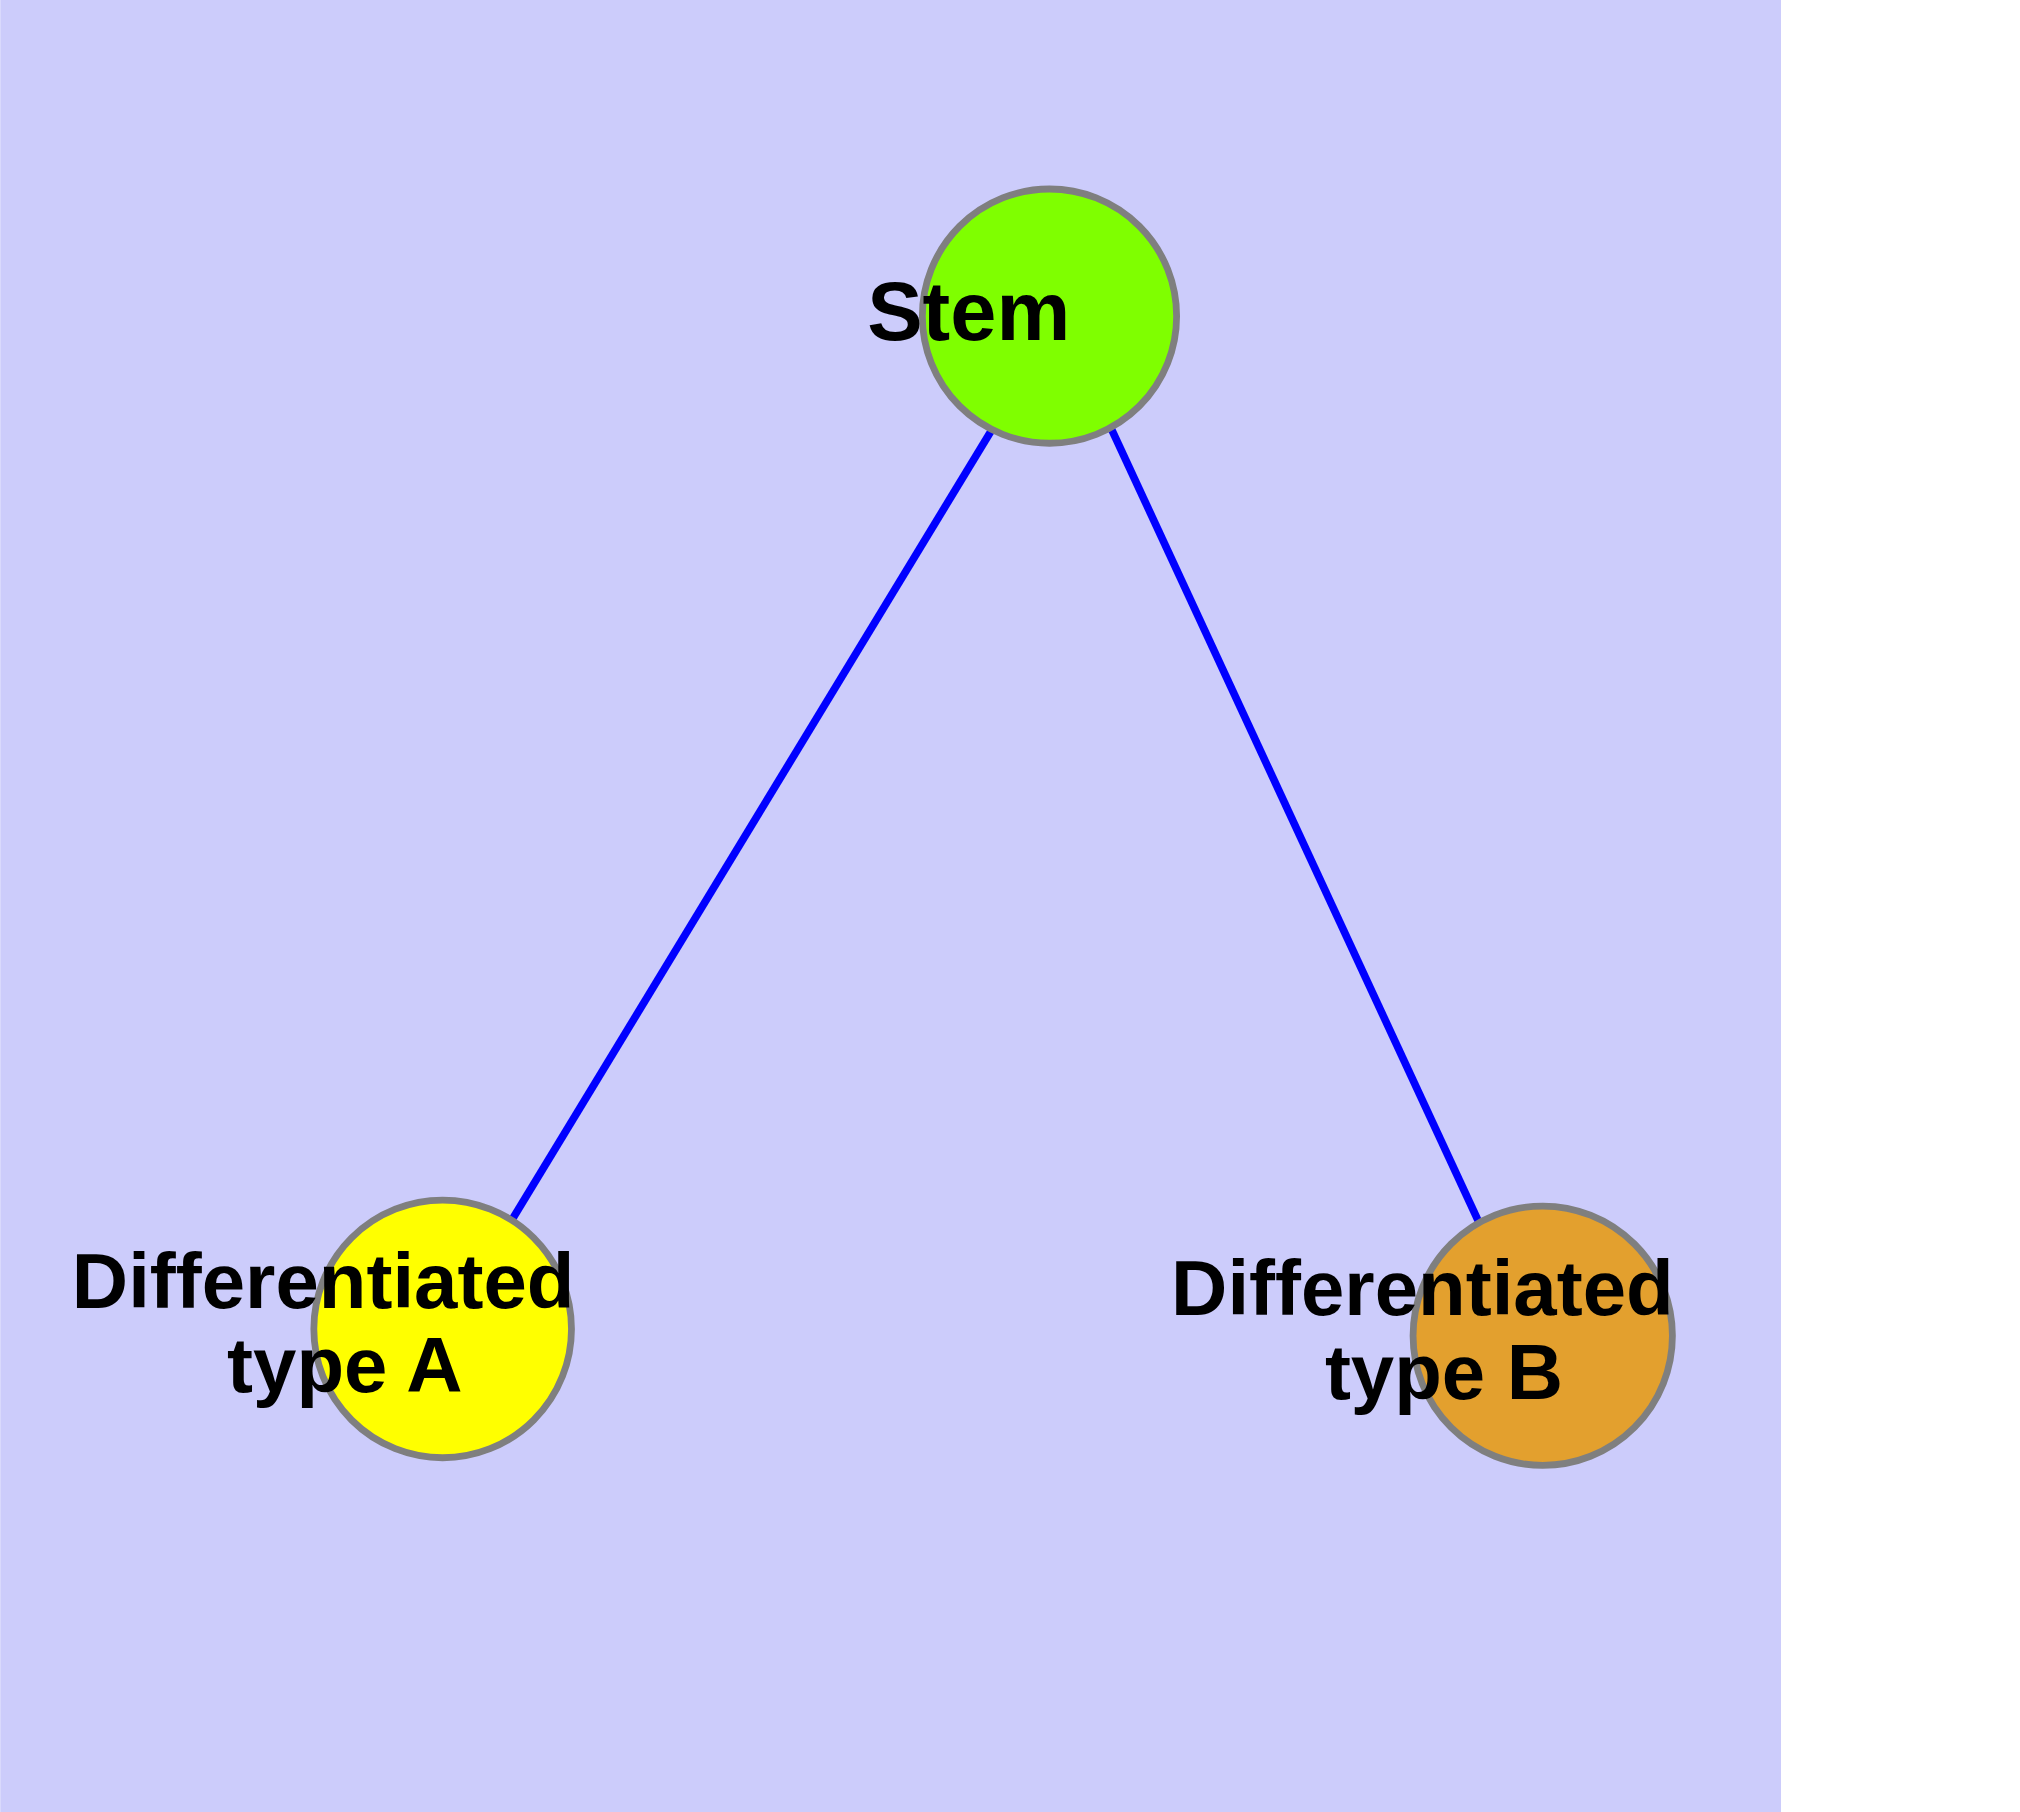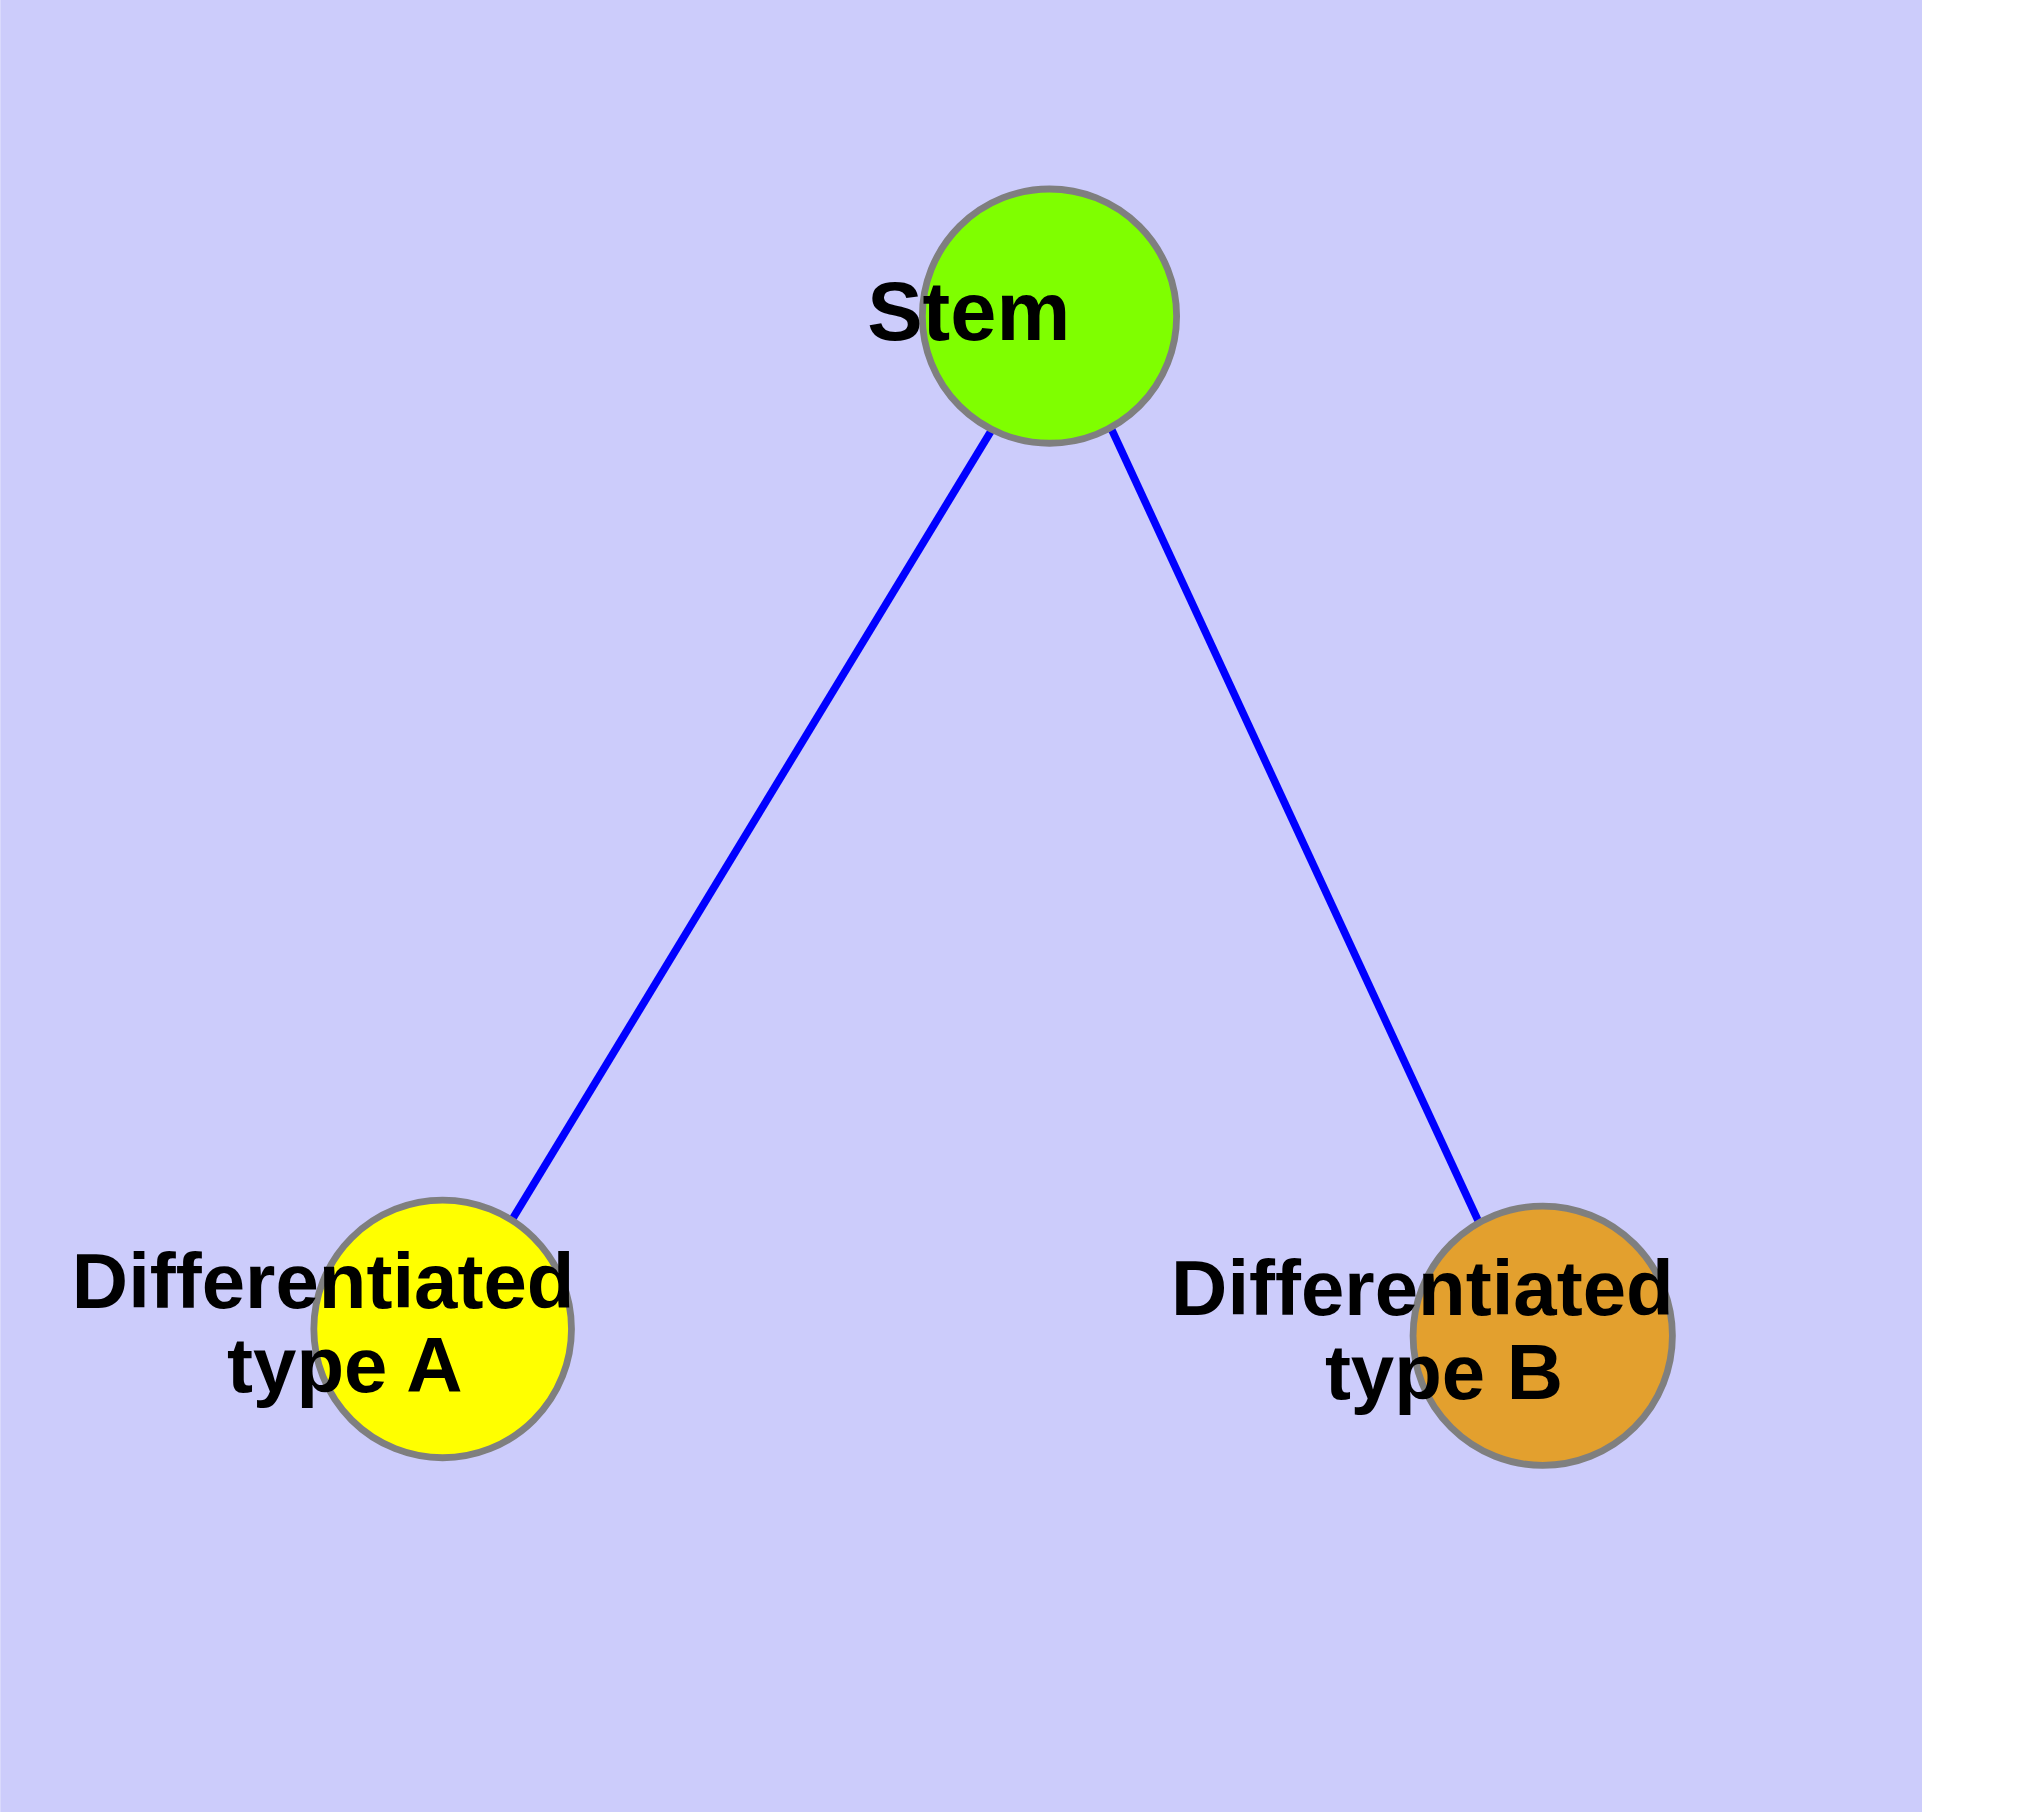--- a/index.html
+++ b/index.html
@@ -28,21 +28,21 @@
     font-weight: bold;
     fill: #000000;
     text-anchor: middle;
     dominant-baseline: middle;
     white-space: pre;
   }
 </style>
 </head>
 <body>
 
-<div id="canvas" style="width: 1922px; height: 1812px;">
+<div id="canvas" style="width: 1781px; height: 1812px;">
   <svg id="graph-svg" viewBox="0 0 2384 2138" style="width: 2021px; height: 1812px;">
 
     <rect id="bg-rect" x="0" y="0" width="2384" height="2138" fill="#ccccfb"></rect>
 
     <g id="edges-layer">
       <line id="edge-stem-to-a" x1="1170" y1="507" x2="604" y2="1439" stroke="#0000ff" stroke-width="9" stroke-linecap="butt"></line>
       <line id="edge-stem-to-b" x1="1311" y1="506" x2="1745" y2="1443" stroke="#0000ff" stroke-width="9" stroke-linecap="butt"></line>
     </g>
 
     <g id="nodes-layer">

